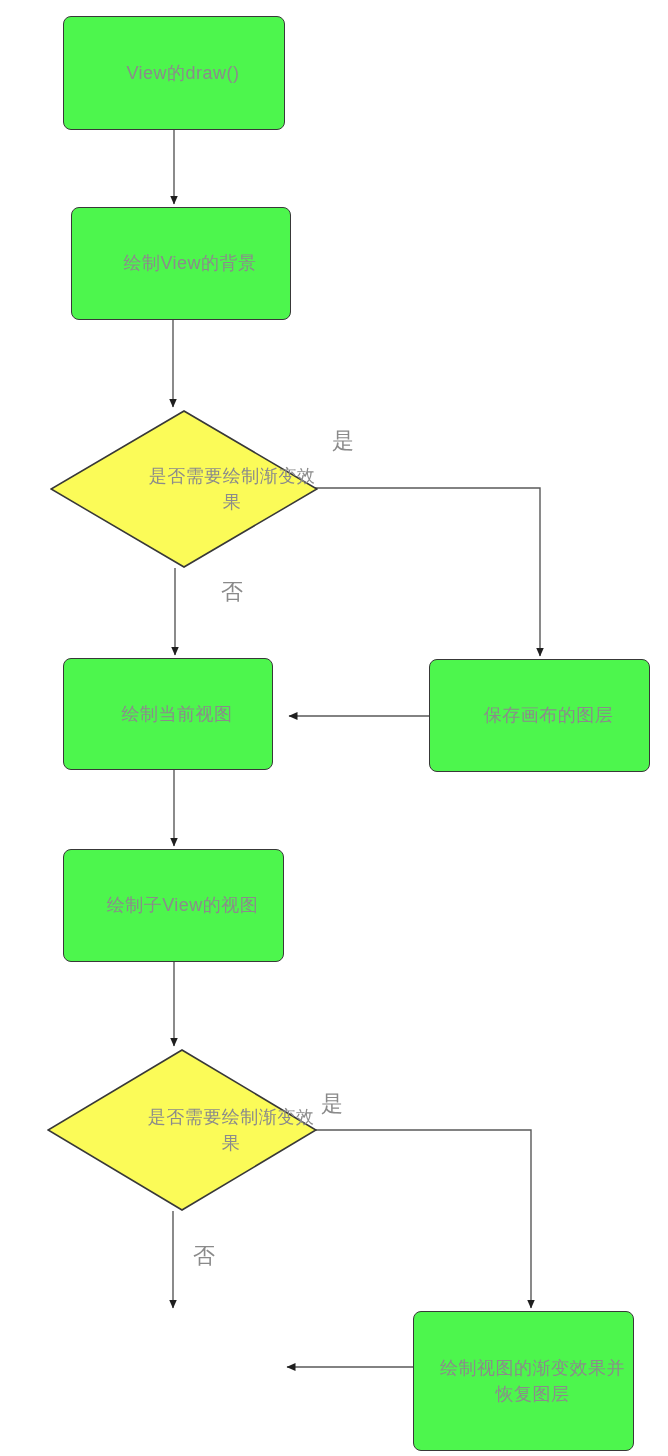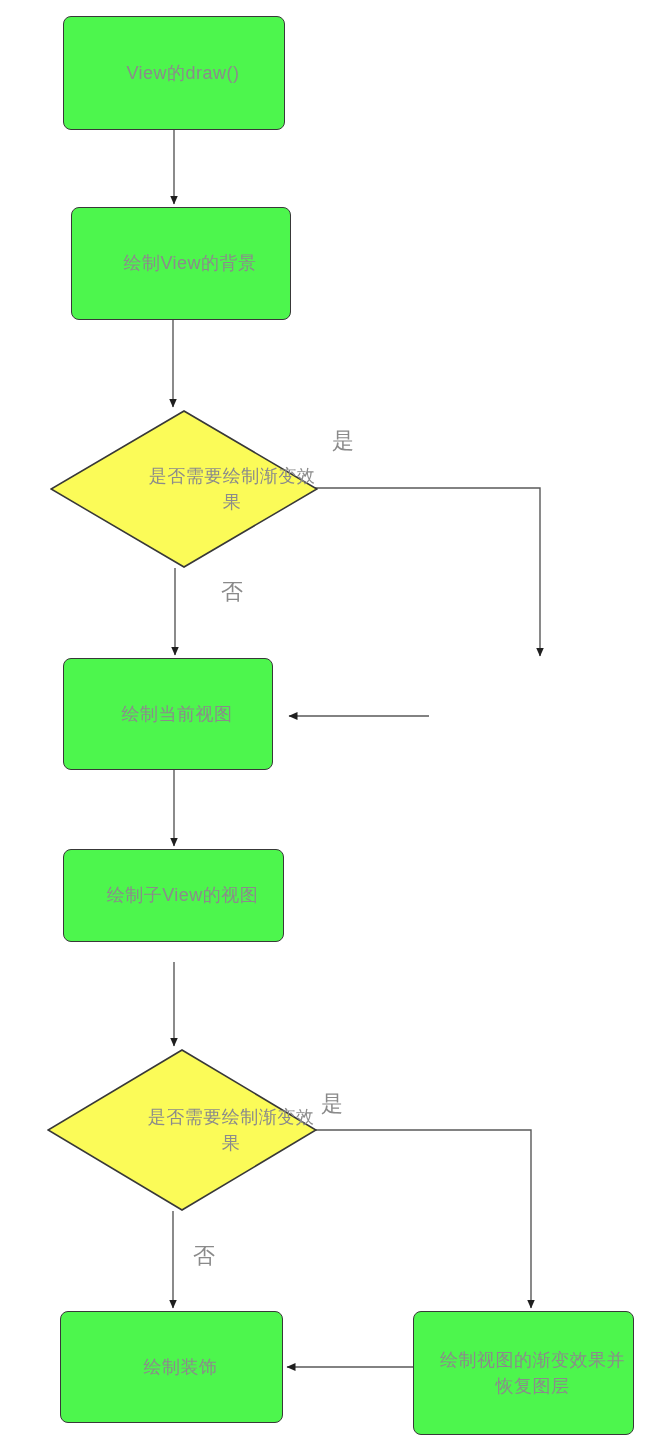--- a/index.html
+++ b/index.html
@@ -107,38 +107,38 @@
     <svg class="shape" viewBox="0 0 250 158" preserveAspectRatio="none">
       <polygon points="125,1 249,79 125,157 1,79"></polygon>
     </svg>
     <span class="label" style="max-width:172px;">是否需要绘制渐变效果</span>
   </div>
 
   <div class="node rect" style="left:63px; top:658px; width:210px; height:112px;">
     <span class="label">绘制当前视图</span>
   </div>
 
+  <div class="node rect" style="left:429px; top:659px; width:221px; height:113px;">
+    <span class="label">保存画布的图层</span>
+  </div>
 
-  <div class="node rect" style="left:63px; top:849px; width:221px; height:93px;">
+  <div class="node rect" style="left:63px; top:849px; width:221px; height:113px;">
     <span class="label">绘制子View的视图</span>
   </div>
 
   <div class="node diamond" style="left:47px; top:1049px; width:252px; height:162px;">
     <svg class="shape" viewBox="0 0 252 162" preserveAspectRatio="none">
       <polygon points="126,1 251,81 126,161 1,81"></polygon>
     </svg>
     <span class="label" style="max-width:172px;">是否需要绘制渐变效果</span>
   </div>
 
-  <div class="node rect" style="left:413px; top:1311px; width:221px; height:124px;">
+  <div class="node rect" style="left:413px; top:1311px; width:221px; height:140px;">
     <span class="label" style="max-width:218px;">绘制视图的渐变效果并恢复图层</span>
   </div>
 
-  <div class="node rect" style="left:60px; top:1311px; width:223px; height:112px;">
-    <span class="label">绘制装饰</span>
-  </div>
 
   <div class="edge-label" style="left:332px; top:430px;">是</div>
   <div class="edge-label" style="left:221px; top:581px;">否</div>
   <div class="edge-label" style="left:321px; top:1093px;">是</div>
   <div class="edge-label" style="left:193px; top:1245px;">否</div>
 
 </div>
 
 </body></html>

